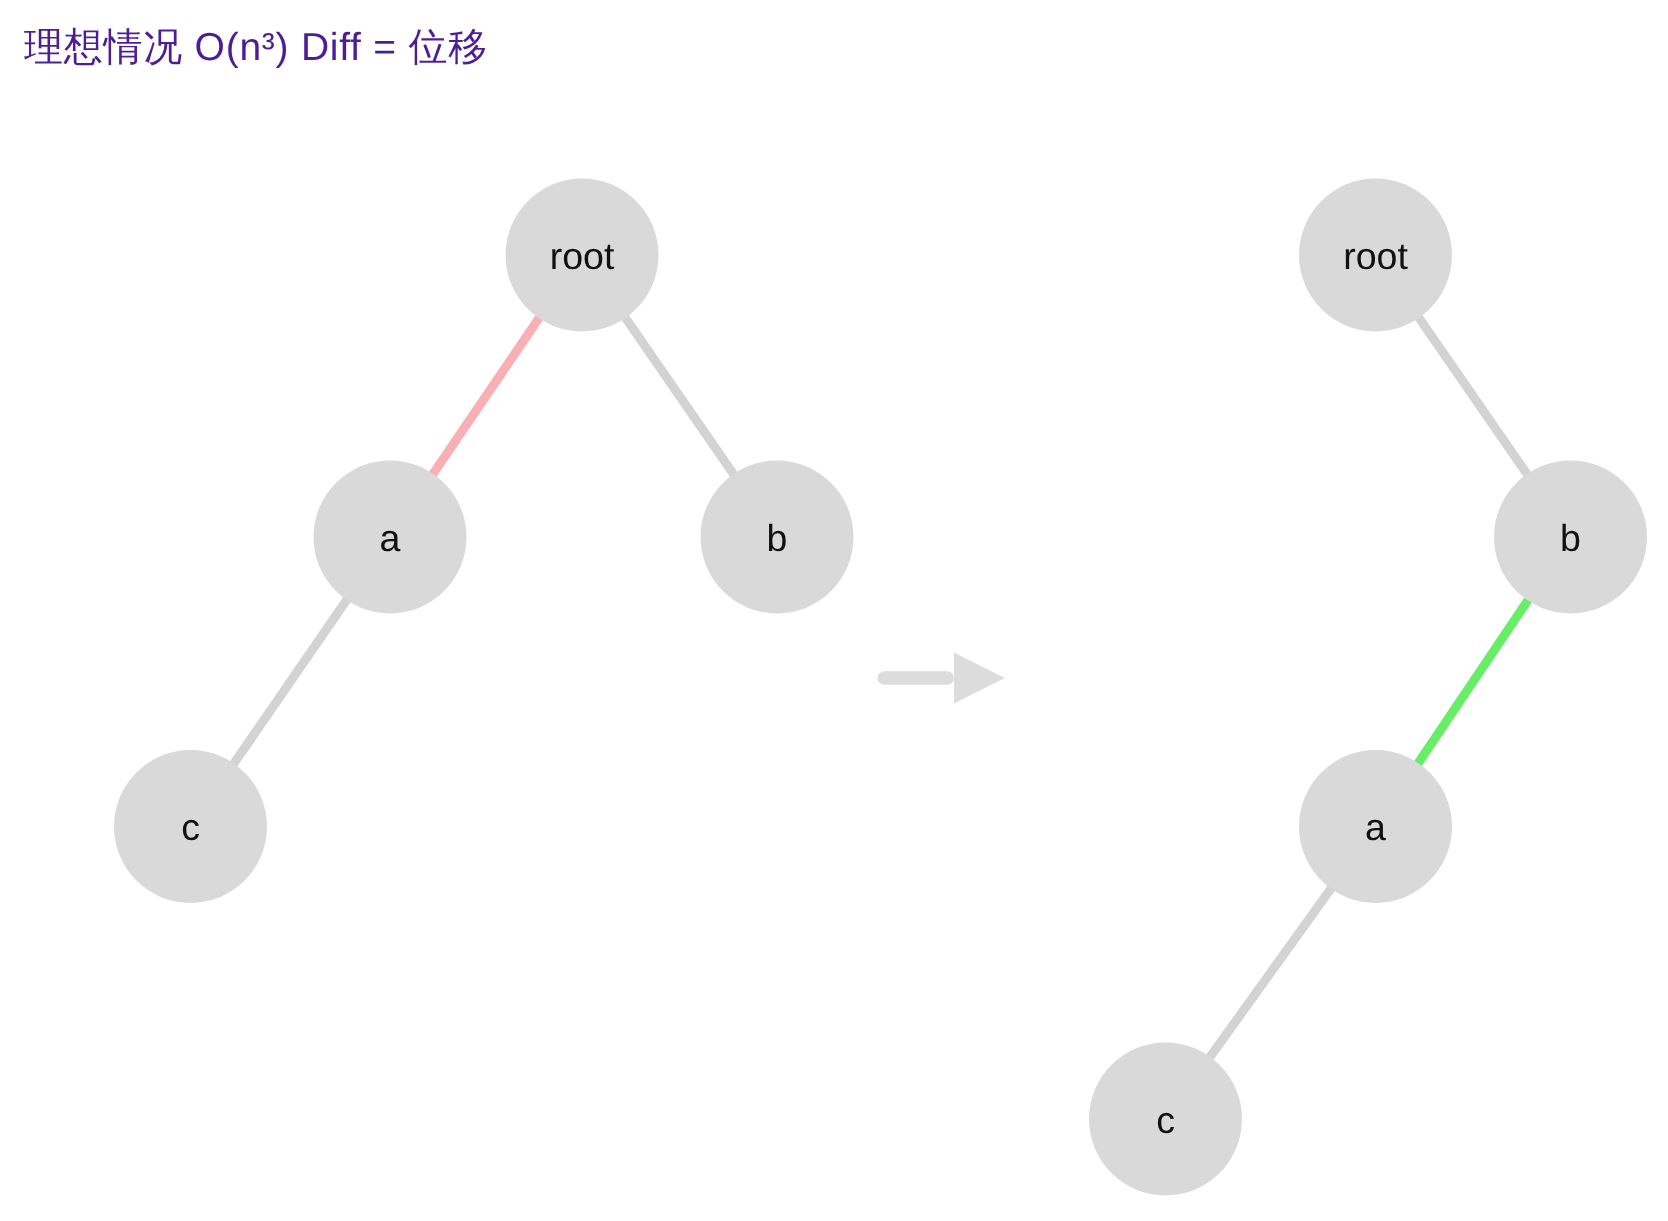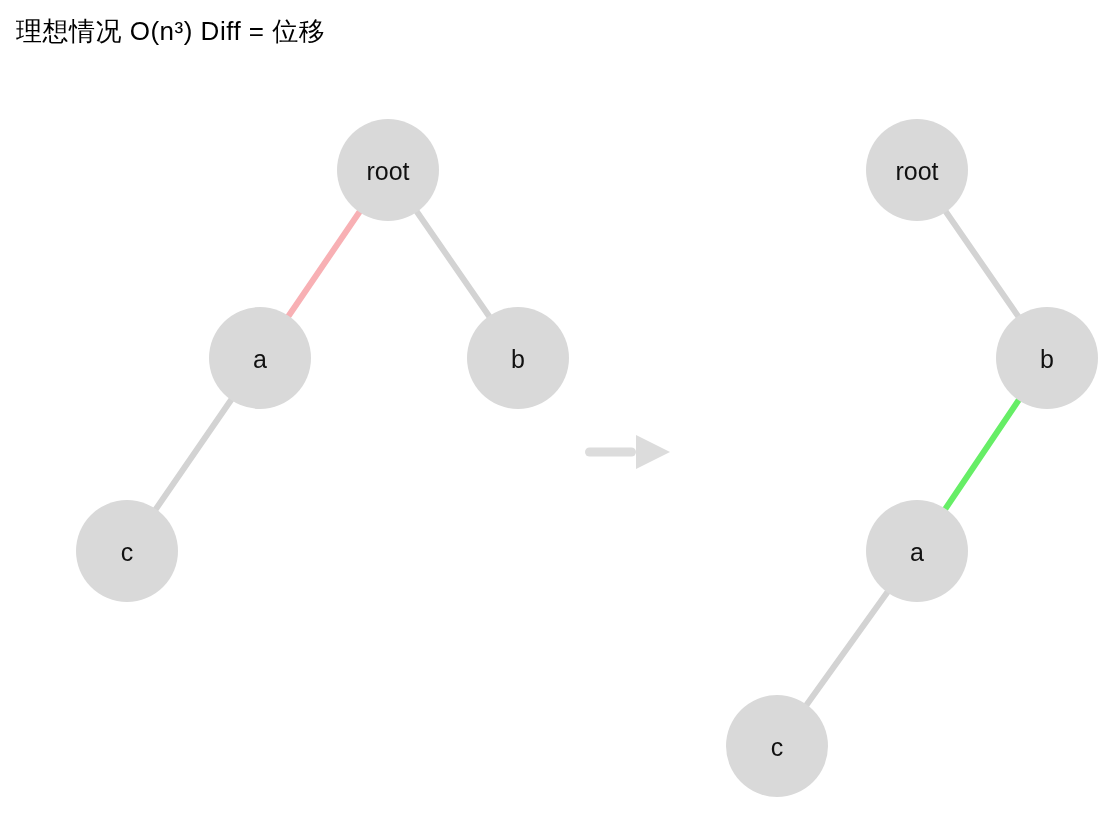--- a/index.html
+++ b/index.html
@@ -13,21 +13,21 @@
     position: relative;
     overflow: hidden;
     font-family: "Liberation Sans", "DejaVu Sans", sans-serif;
   }
   #title {
     position: absolute;
     left: 16px;
     top: 14px;
     font-size: 26px;
     line-height: 34px;
-    color: #000000;
+    color: #4c1d95;
     letter-spacing: 0.5px;
     white-space: nowrap;
   }
   #canvas {
     position: absolute;
     left: 0;
     top: 0;
     width: 1112px;
     height: 814px;
   }

